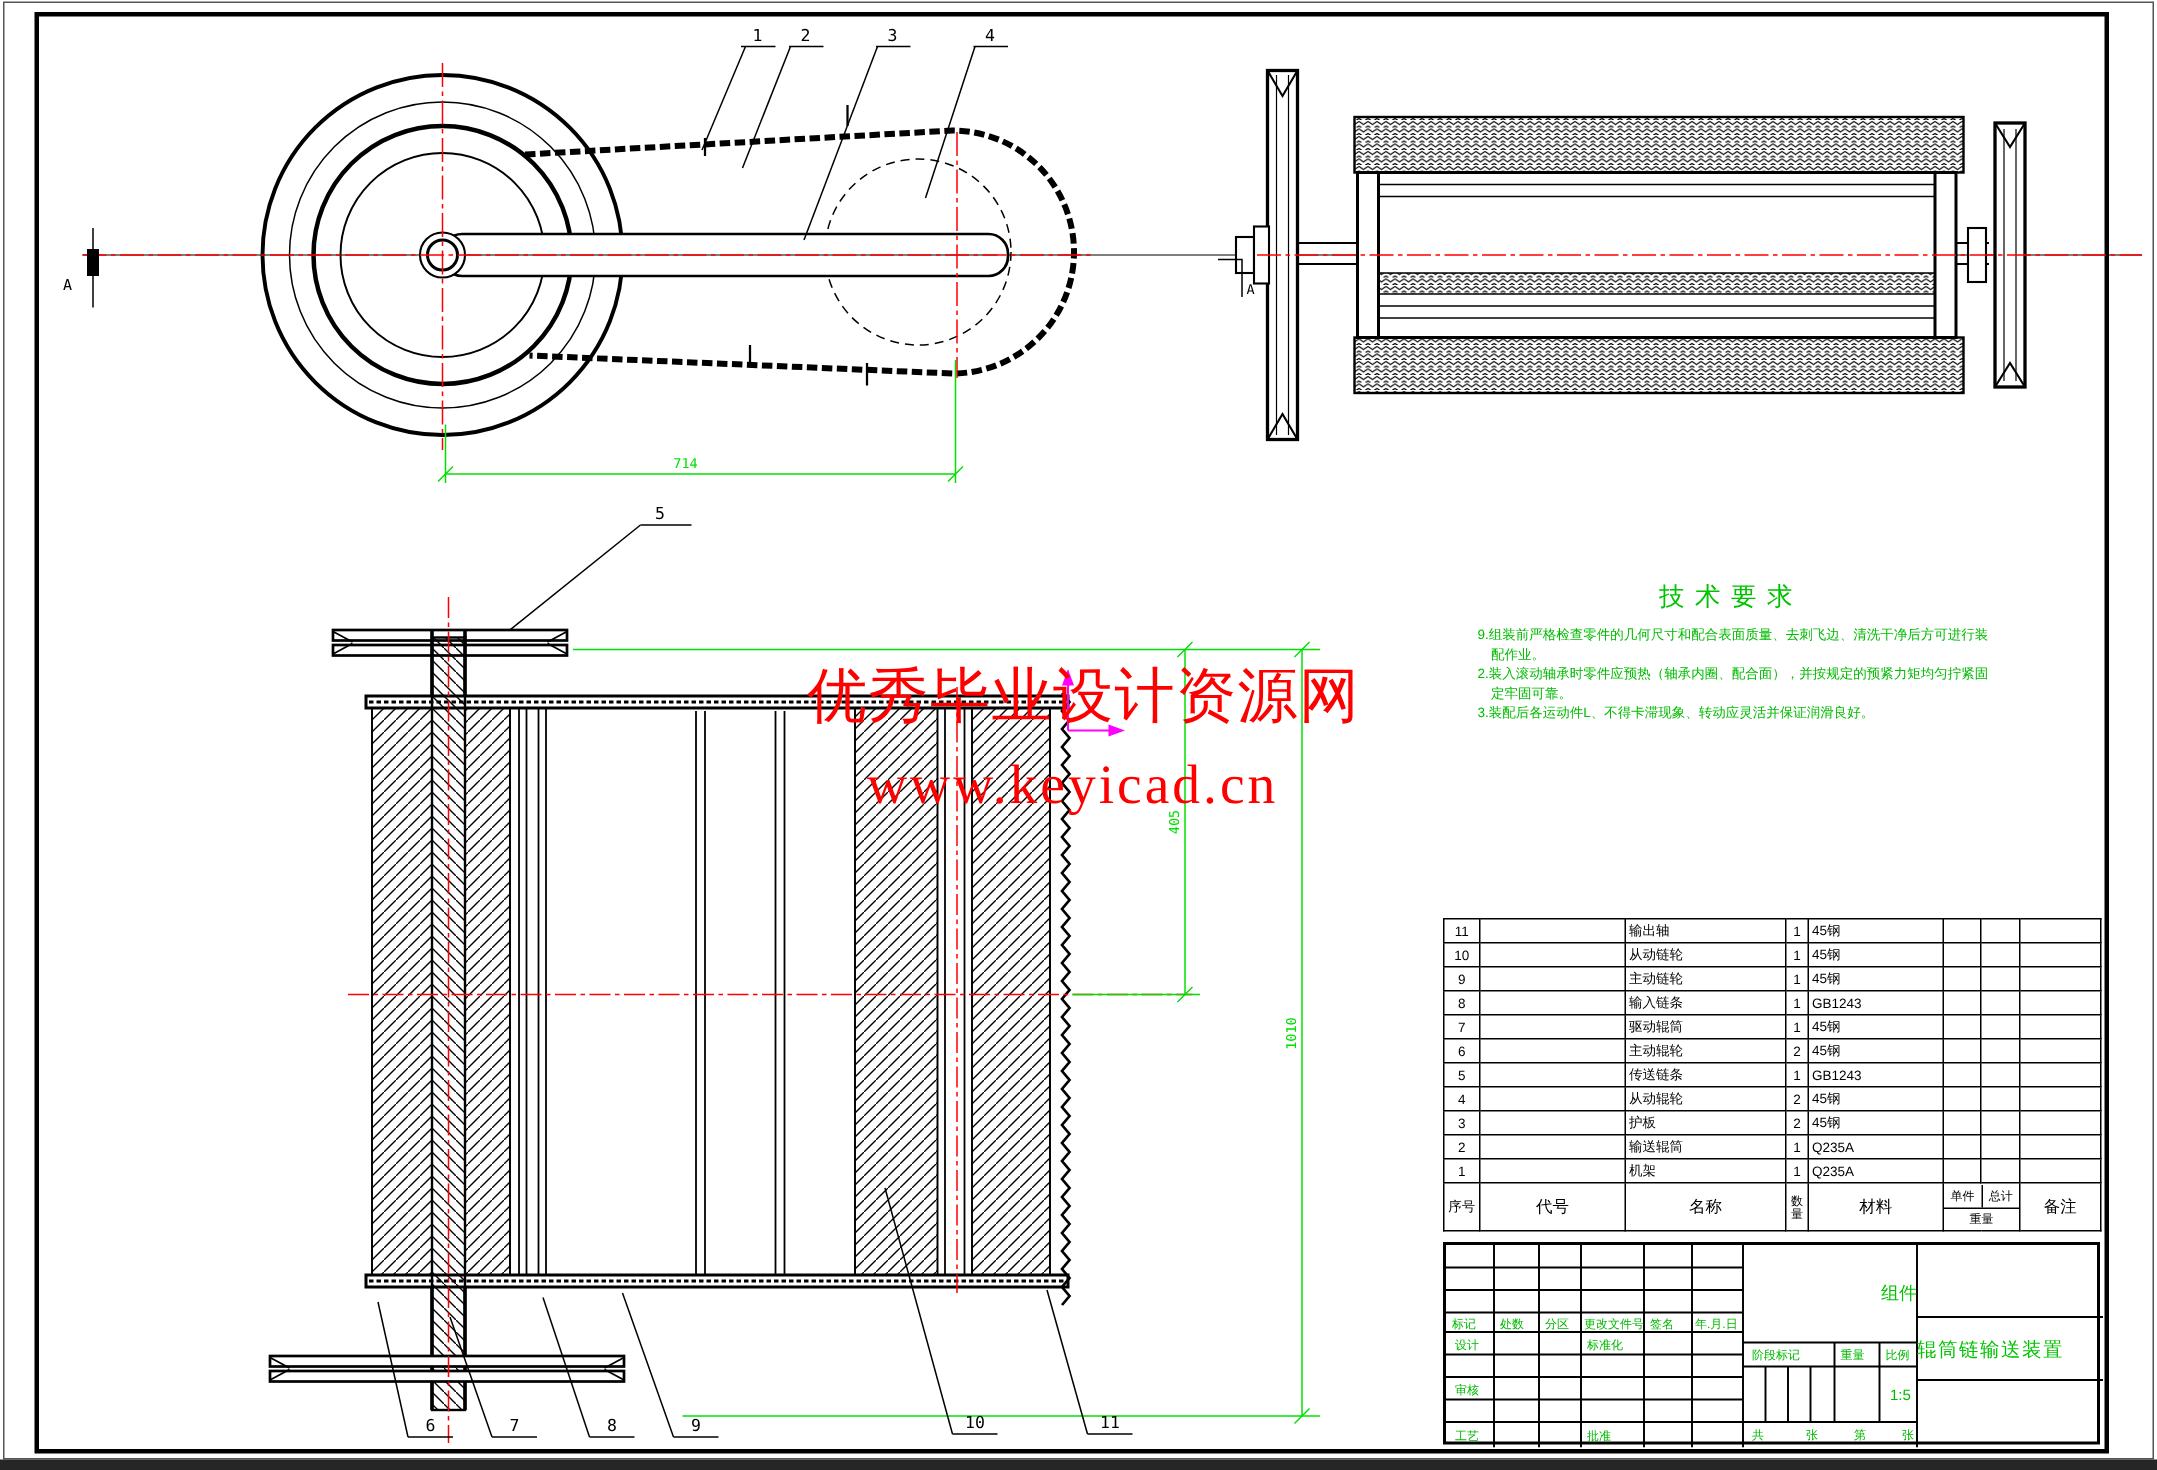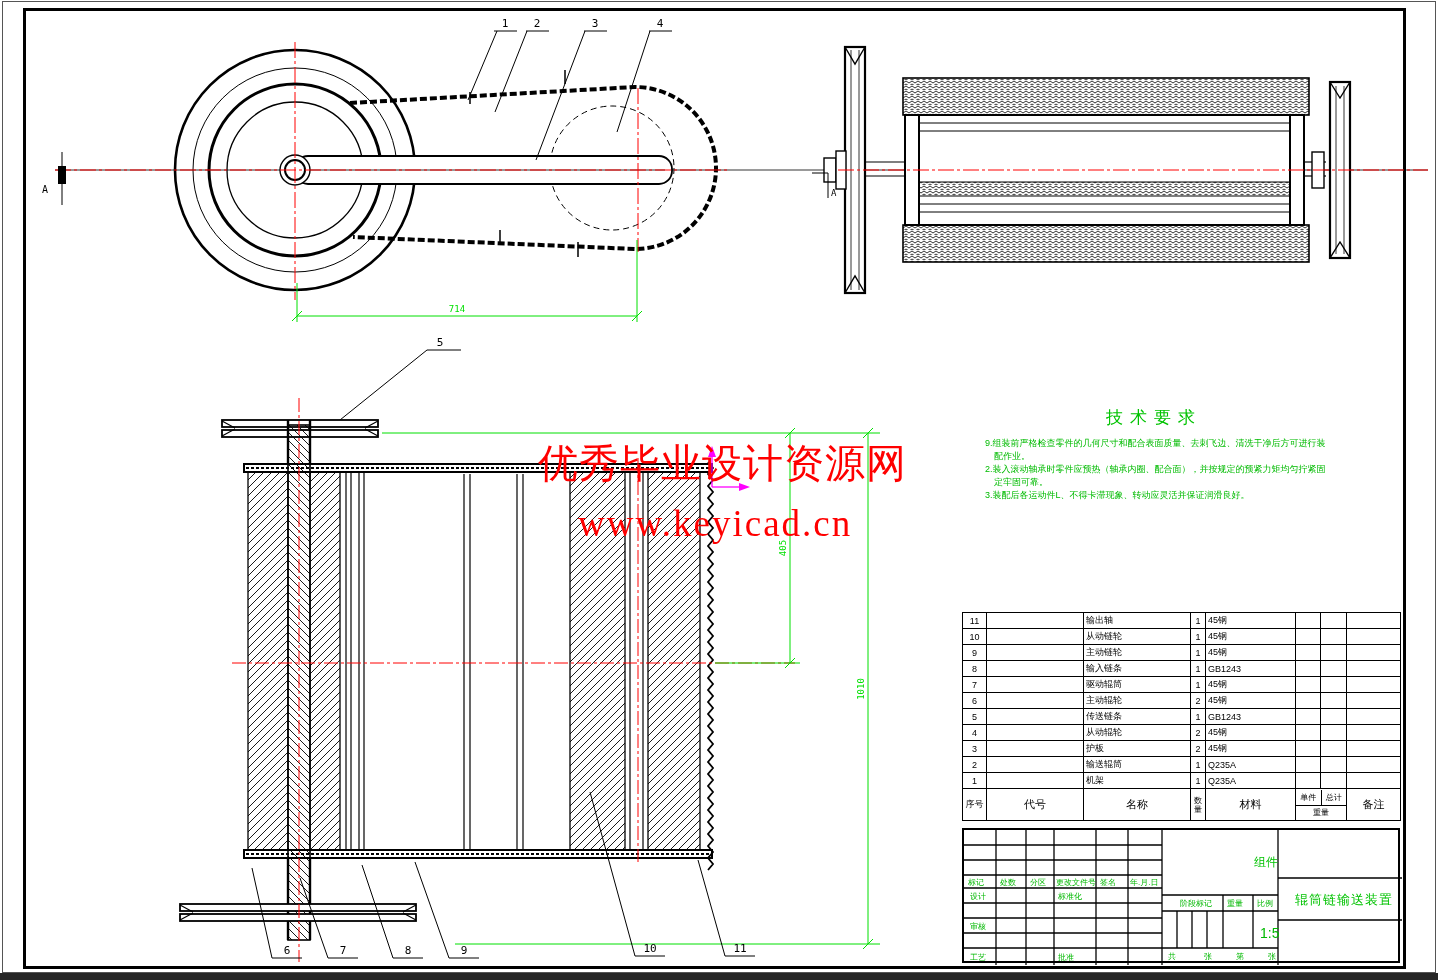--- a/index.html
+++ b/index.html
@@ -10,21 +10,21 @@
   .bottom-strip{position:absolute;left:0;top:973px;width:1438px;height:7px;background:#262626;}
   svg text{font-family:"DejaVu Sans Mono","Liberation Sans",monospace;}
 
   
   .wm1{position:absolute;left:538px;top:436px;color:#ff0000;font-family:"Liberation Serif",serif;
        font-size:40px;letter-spacing:1px;white-space:nowrap;}
   .wm2{position:absolute;left:578px;top:502px;color:#ff0000;font-family:"Liberation Serif",serif;
        font-size:37px;letter-spacing:2px;white-space:nowrap;}
 
   
-  .techreq{position:absolute;left:985px;top:386px;width:338px;color:#00bb00;margin-top:20px;}
+  .techreq{position:absolute;left:985px;top:386px;width:338px;color:#00bb00;}
   .techreq .tr-title{text-align:center;font-size:17px;letter-spacing:7px;color:#00c300;margin-bottom:8px;white-space:nowrap;}
   .techreq .tr-line{font-size:9px;line-height:13px;white-space:nowrap;color:#00bb00;}
   .techreq .tr-cont{padding-left:9px;}
 
   
   table.bom{position:absolute;left:962px;top:612px;width:438px;border-collapse:collapse;
             table-layout:fixed;background:#fff;}
   table.bom td{border:1.5px solid #000;font-size:9px;color:#000;padding:0 2px;height:15px;
                overflow:hidden;white-space:nowrap;}
   table.bom td.ctr{text-align:center;padding:0;}
@@ -440,28 +440,28 @@
     <span class="lbl" style="left:66px;top:47px">分区</span>
     <span class="lbl" style="left:92px;top:47px">更改文件号</span>
     <span class="lbl" style="left:136px;top:47px">签名</span>
     <span class="lbl" style="left:166px;top:47px">年.月.日</span>
     <span class="lbl" style="left:6px;top:61px">设计</span>
     <span class="lbl" style="left:94px;top:61px">标准化</span>
     <span class="lbl" style="left:6px;top:91px">审核</span>
     <span class="lbl" style="left:6px;top:122px">工艺</span>
     <span class="lbl" style="left:94px;top:122px">批准</span>
     <span class="lbl big" style="left:238px;top:24px;width:76px;text-align:right">组件</span>
-    <span class="lbl" style="left:216px;top:68px">阶段标记</span>
+    <span class="lbl" style="left:204px;top:68px">阶段标记</span>
     <span class="lbl" style="left:263px;top:68px">重量</span>
     <span class="lbl" style="left:293px;top:68px">比例</span>
-    <span class="lbl" style="left:296px;top:95px;font-size:14px">1:5</span>
+    <span class="lbl" style="left:296px;top:95px;font-size:10px">1:5</span>
     <span class="lbl" style="left:204px;top:121px">共</span>
     <span class="lbl" style="left:240px;top:121px">张</span>
     <span class="lbl" style="left:272px;top:121px">第</span>
     <span class="lbl" style="left:304px;top:121px">张</span>
-    <span class="lbl title" style="left:314px;top:61px;width:132px;text-align:center">辊筒链输送装置</span>
+    <span class="lbl title" style="left:314px;top:61px;width:132px;text-align:left">辊筒链输送装置</span>
   </div>
 
   <div class="wm1">优秀毕业设计资源网</div>
   <div class="wm2">www.keyicad.cn</div>
 
   <div class="bottom-strip"></div>
 </div>
 
 </body></html>

